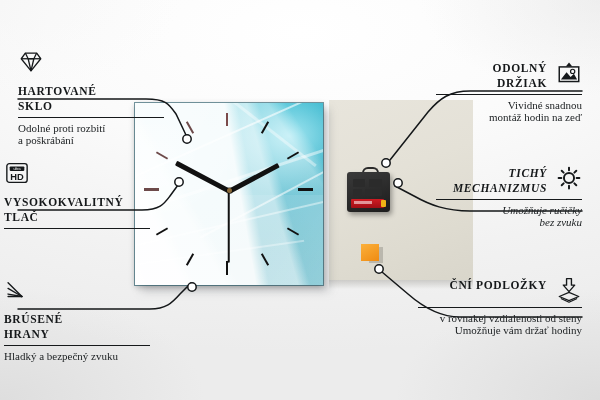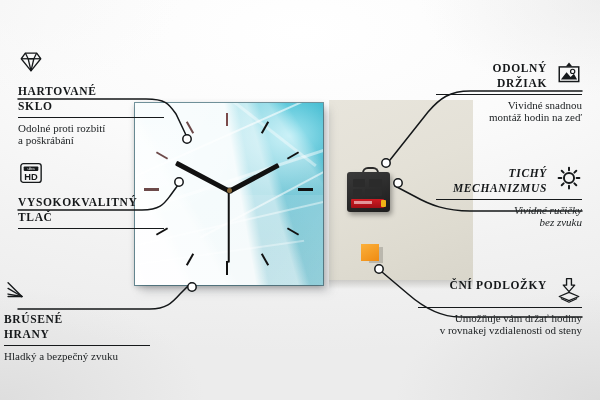--- a/index.html
+++ b/index.html
@@ -210,21 +210,21 @@
         </div>
       </span>
     </div>
     <div class="rule"></div>
     <div class="sub">
       <div>Odolné proti rozbití</div>
       <div>a poškrábání</div>
     </div>
   </div>
 
-  <div class="blk left" style="left:18px;top:161px;width:146px;">
+  <div class="blk left" style="left:4px;top:161px;width:146px;">
     <div class="row">
       <span class="ic">
         <svg viewBox="0 0 32 32">
           <rect x="3.5" y="4.5" width="25" height="23" rx="3" fill="none" stroke="#16191b" stroke-width="1.7"></rect>
           <rect x="7" y="8" width="18" height="5.4" rx="1" fill="#16191b"></rect>
           <text x="16" y="12.4" font-family="Liberation Sans, sans-serif" font-size="4.6" fill="#ffffff" text-anchor="middle">ultra</text>
           <text x="16" y="24" font-family="Liberation Sans, sans-serif" font-size="11.5" font-weight="bold" fill="#16191b" text-anchor="middle">HD</text>
         </svg>
       </span>
       <span>
@@ -301,21 +301,21 @@
       </span>
       <span>
         <div class="ttl">
           <div>TICHÝ</div>
           <div>MECHANIZMUS</div>
         </div>
       </span>
     </div>
     <div class="rule"></div>
     <div class="sub">
-      <div>Vividné ručičky</div>
+      <div>Umožňuje ručičky</div>
       <div>bez zvuku</div>
     </div>
   </div>
 
   <div class="blk right" style="left:418px;top:278px;width:164px;">
     <div class="row">
       <span class="ic">
         <svg viewBox="0 0 32 32">
           <path d="M13 2 h6 v8 h4 l-7 8 -7 -8 h4 Z" fill="none" stroke="#16191b" stroke-width="1.7" stroke-linejoin="round"></path>
           <path d="M16 19 L28 24 L16 29 L4 24 Z" fill="none" stroke="#16191b" stroke-width="1.6" stroke-linejoin="round"></path>
@@ -323,18 +323,18 @@
         </svg>
       </span>
       <span>
         <div class="ttl">
           <div>ČNÍ PODLOŽKY</div>
         </div>
       </span>
     </div>
     <div class="rule"></div>
     <div class="sub">
+      <div>v rovnakej vzdialenosti od steny</div>
       <div>Umožňuje vám držať hodiny</div>
-      <div>v rovnakej vzdialenosti od steny</div>
     </div>
   </div>
 
 </div>
 
 </body></html>

